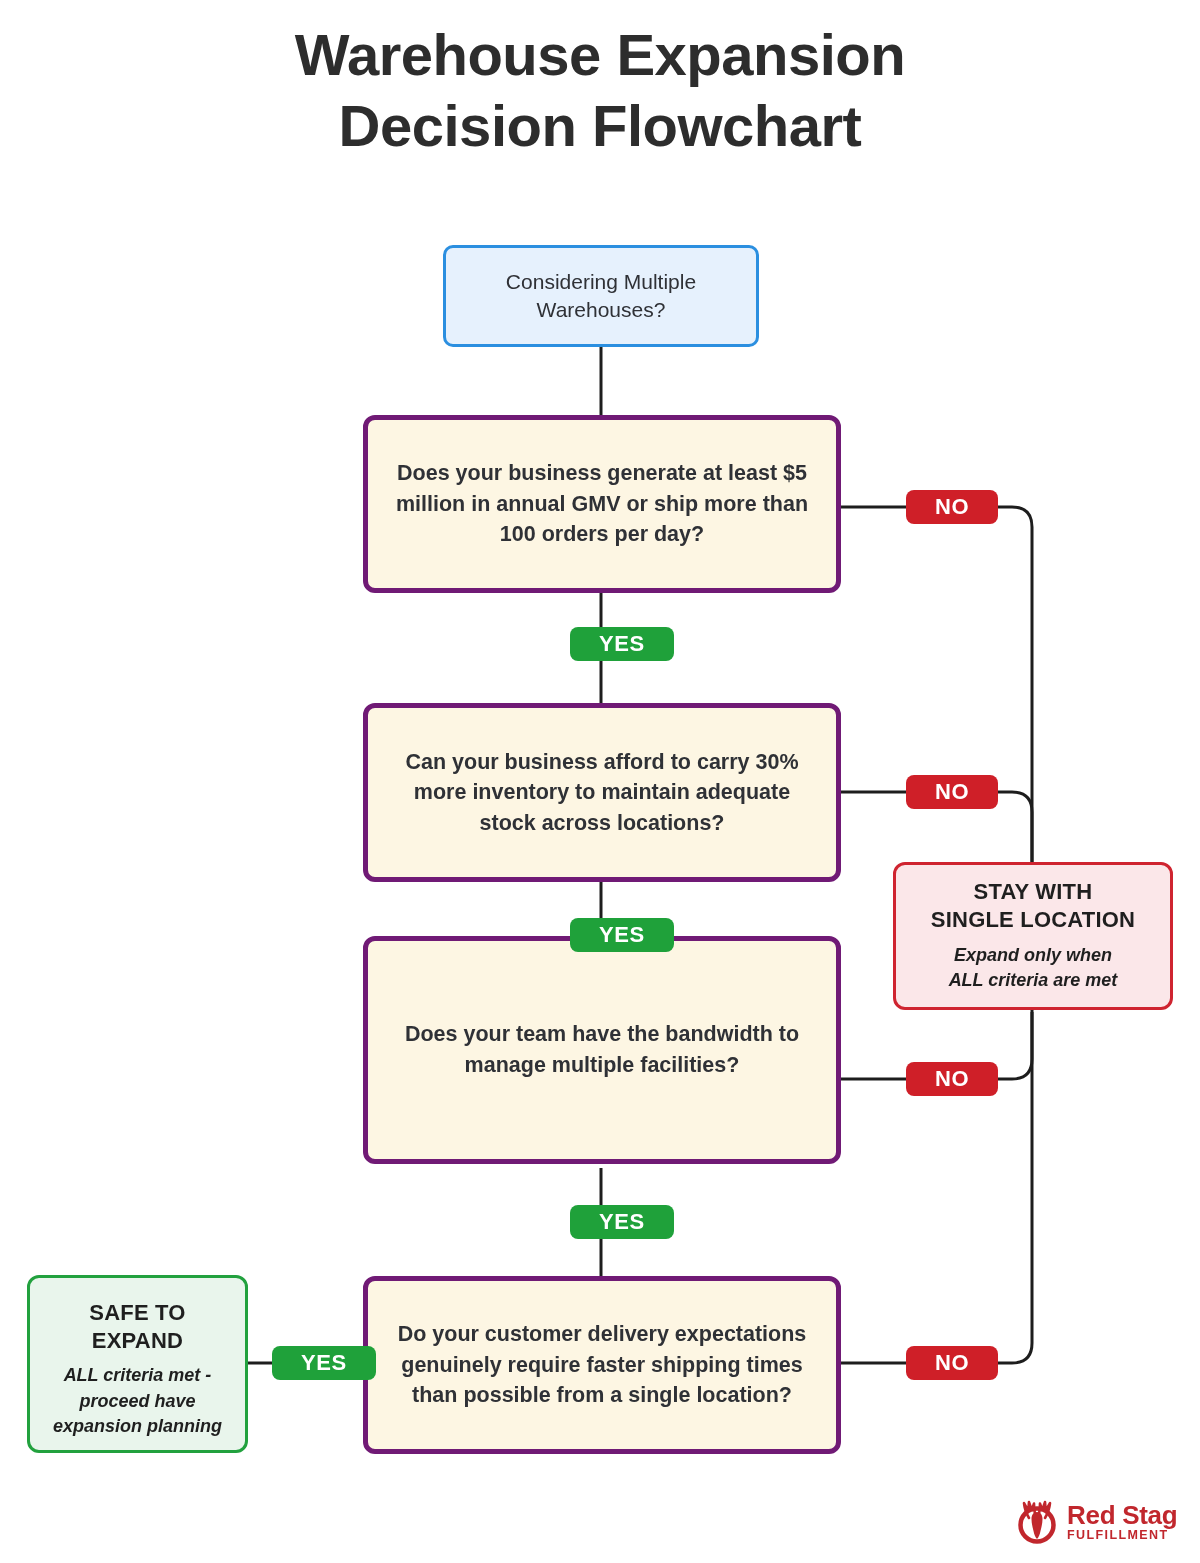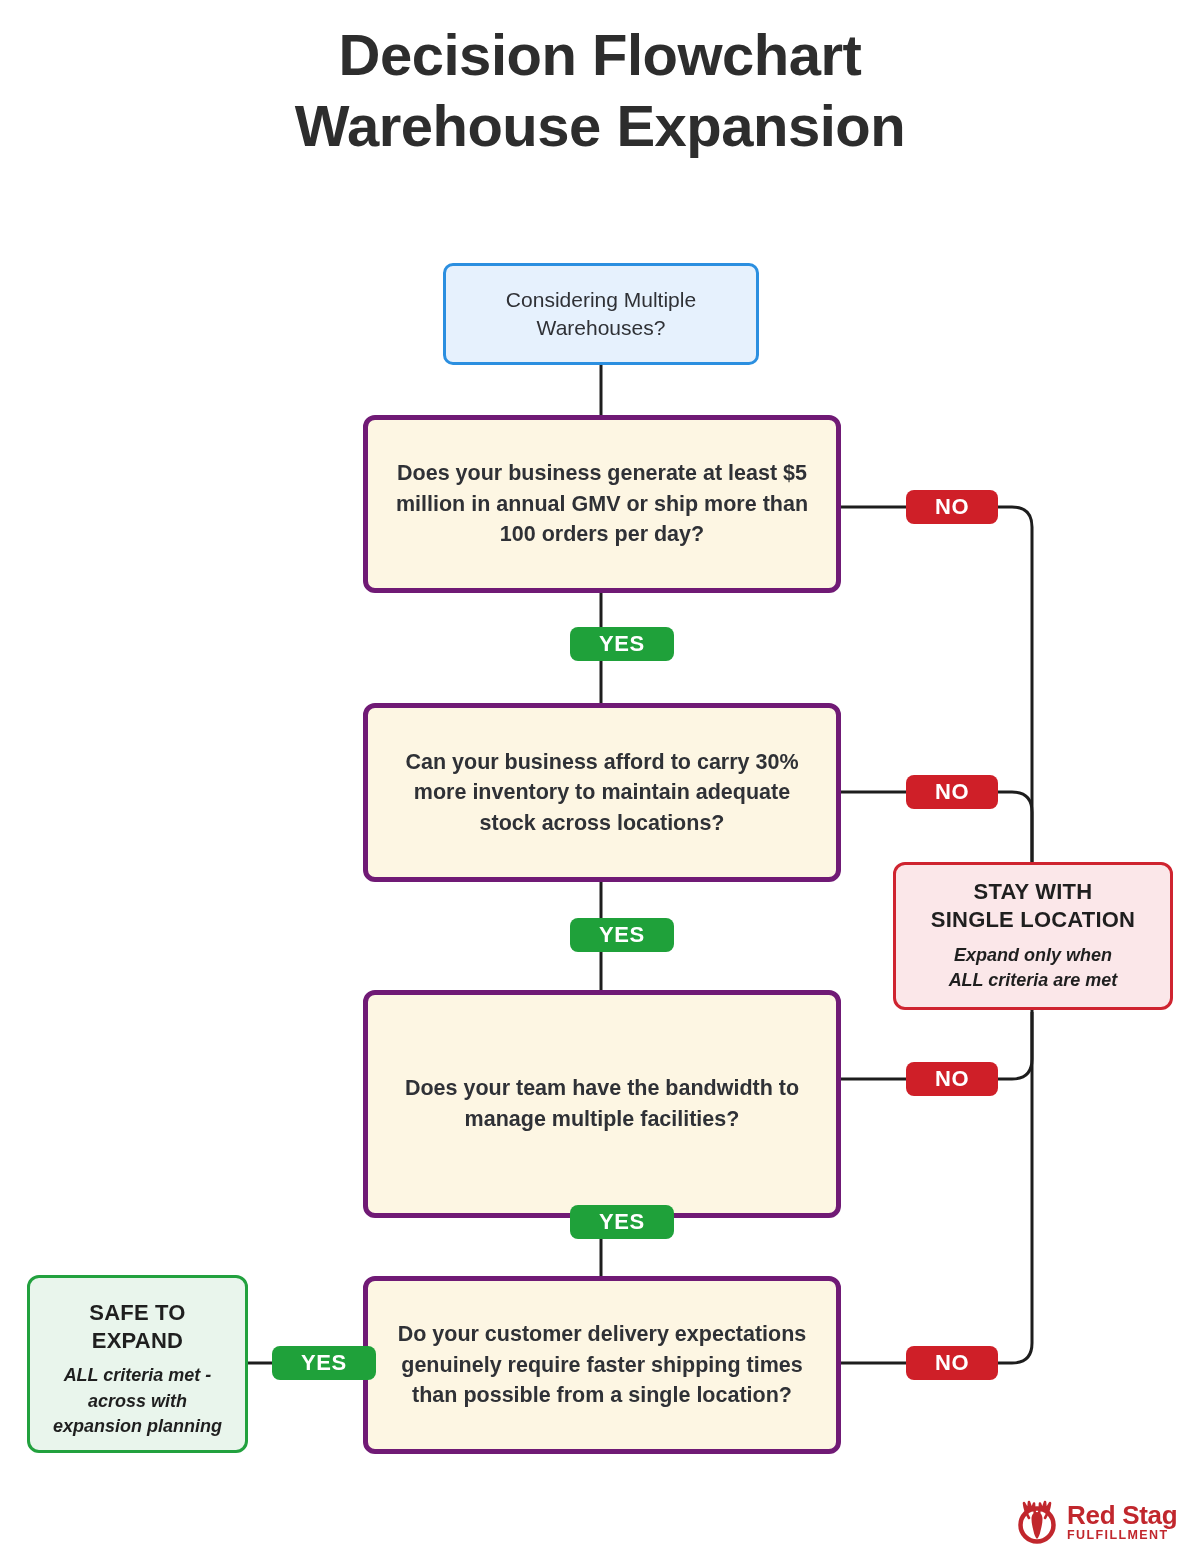--- a/index.html
+++ b/index.html
@@ -45,21 +45,20 @@
     flex-direction: column;
     align-items: center;
     justify-content: center;
     text-align: center;
     padding: 10px 18px;
   }
   .node-start {
     background: #e6f1fd;
     border: 3px solid #2b8fe0;
     border-radius: 10px;
-    margin-top: 18px;
   }
   .node-start .txt {
     font-size: 21px;
     font-weight: 500;
     line-height: 1.32;
     color: #2f3136;
   }
   .node-question {
     background: #fdf6e3;
     border: 5px solid #701a75;
@@ -134,22 +133,22 @@
     letter-spacing: 1.4px;
     margin-top: 1px;
   }
 </style>
 </head>
 <body>
 
 <div class="canvas">
 
   <div class="title">
+    <div>Warehouse Expansion</div>
     <div>Decision Flowchart</div>
-    <div>Warehouse Expansion</div>
   </div>
 
   <svg class="wires" viewBox="0 0 1200 1563">
 
     <line x1="601" y1="347" x2="601" y2="415"></line>
 
     <line x1="601" y1="593" x2="601" y2="703"></line>
 
     <line x1="601" y1="882" x2="601" y2="990"></line>
 
@@ -171,21 +170,21 @@
   </div>
 
   <div class="node node-question" style="left:363px; top:415px; width:478px; height:178px;">
     <div class="txt">Does your business generate at least $5 million in annual GMV or ship more than 100 orders per day?</div>
   </div>
 
   <div class="node node-question" style="left:363px; top:703px; width:478px; height:179px;">
     <div class="txt">Can your business afford to carry 30% more inventory to maintain adequate stock across locations?</div>
   </div>
 
-  <div class="node node-question" style="left:363px; top:990px; width:478px; height:228px;">
+  <div class="node node-question" style="left:363px; top:936px; width:478px; height:228px;">
     <div class="txt">Does your team have the bandwidth to manage multiple facilities?</div>
   </div>
 
   <div class="node node-question" style="left:363px; top:1276px; width:478px; height:178px;">
     <div class="txt">Do your customer delivery expectations genuinely require faster shipping times than possible from a single location?</div>
   </div>
 
   <div class="node node-stop" style="left:893px; top:862px; width:280px; height:148px; z-index:4;">
     <div class="node-heading">
       <div>STAY WITH</div>
@@ -197,21 +196,21 @@
     </div>
   </div>
 
   <div class="node node-go" style="left:27px; top:1275px; width:221px; height:178px;">
     <div class="node-heading">
       <div>SAFE TO</div>
       <div>EXPAND</div>
     </div>
     <div class="node-sub">
       <div>ALL criteria met -</div>
-      <div>across with</div>
+      <div>proceed have</div>
       <div>expansion planning</div>
     </div>
   </div>
 
   <div class="badge badge-no" style="left:906px; top:490px;">
       <span>NO</span>
     </div>
 
   <div class="badge badge-yes" style="left:570px; top:627px;">
       <span>YES</span>

